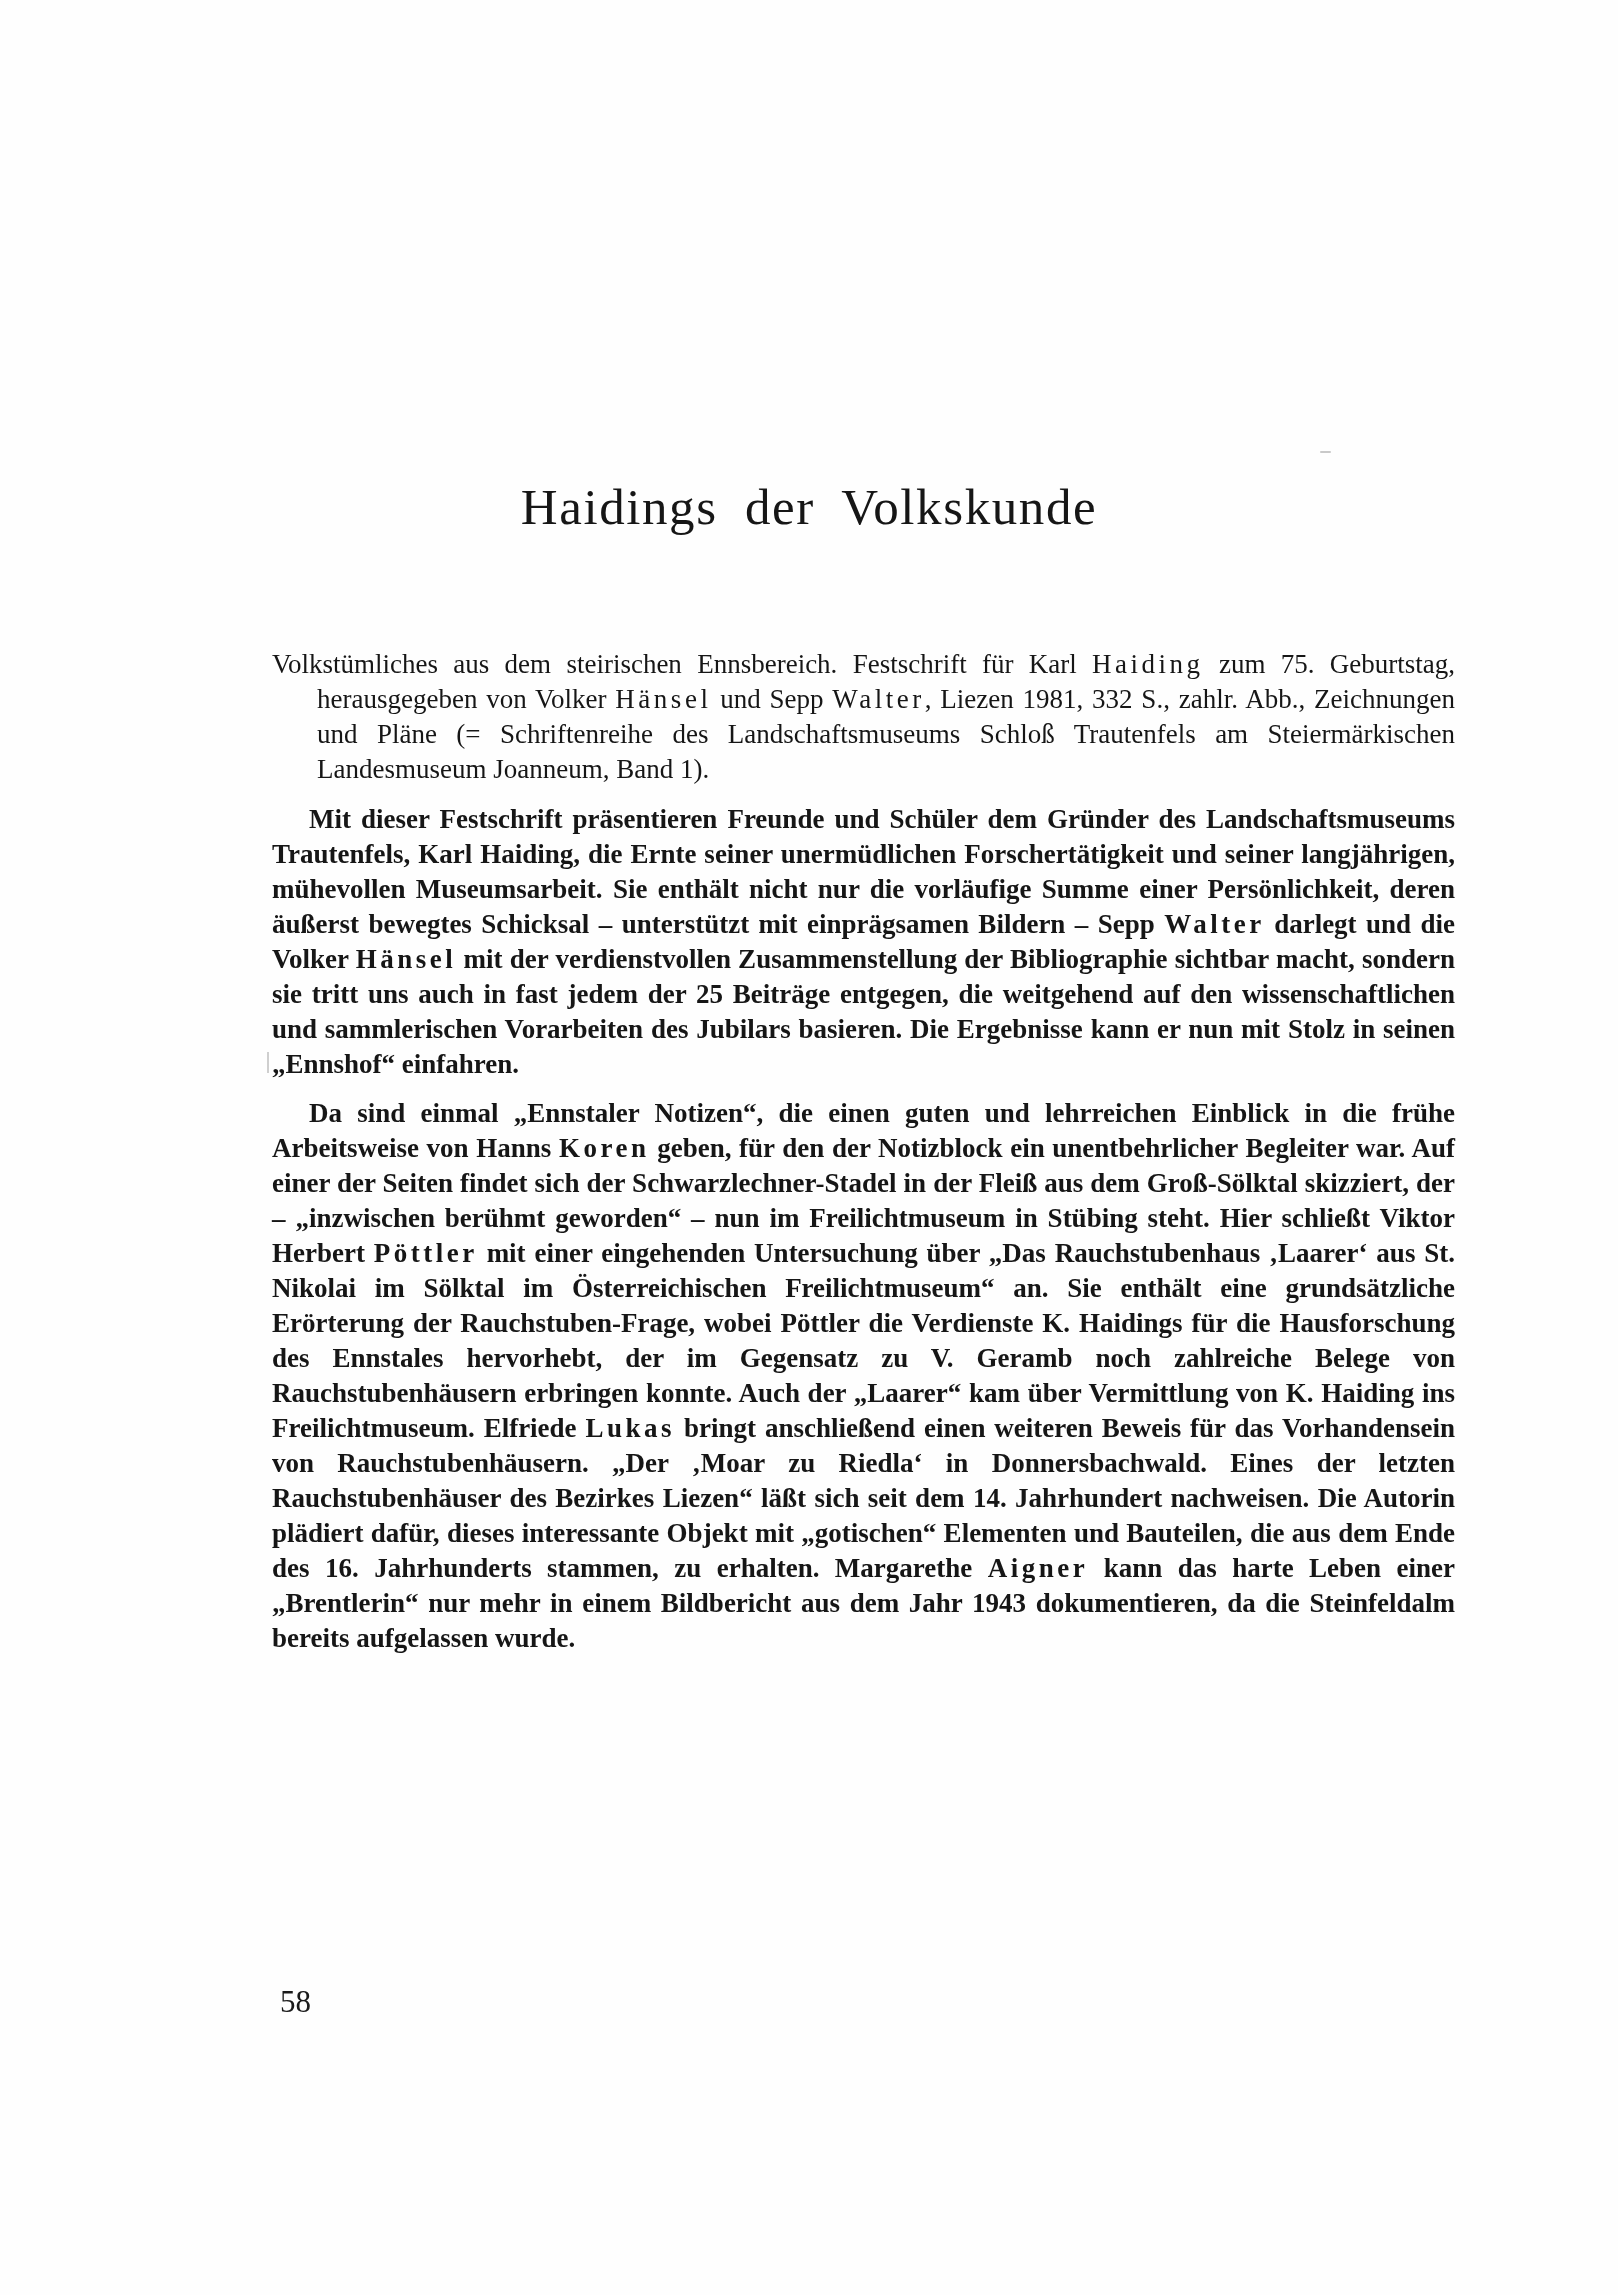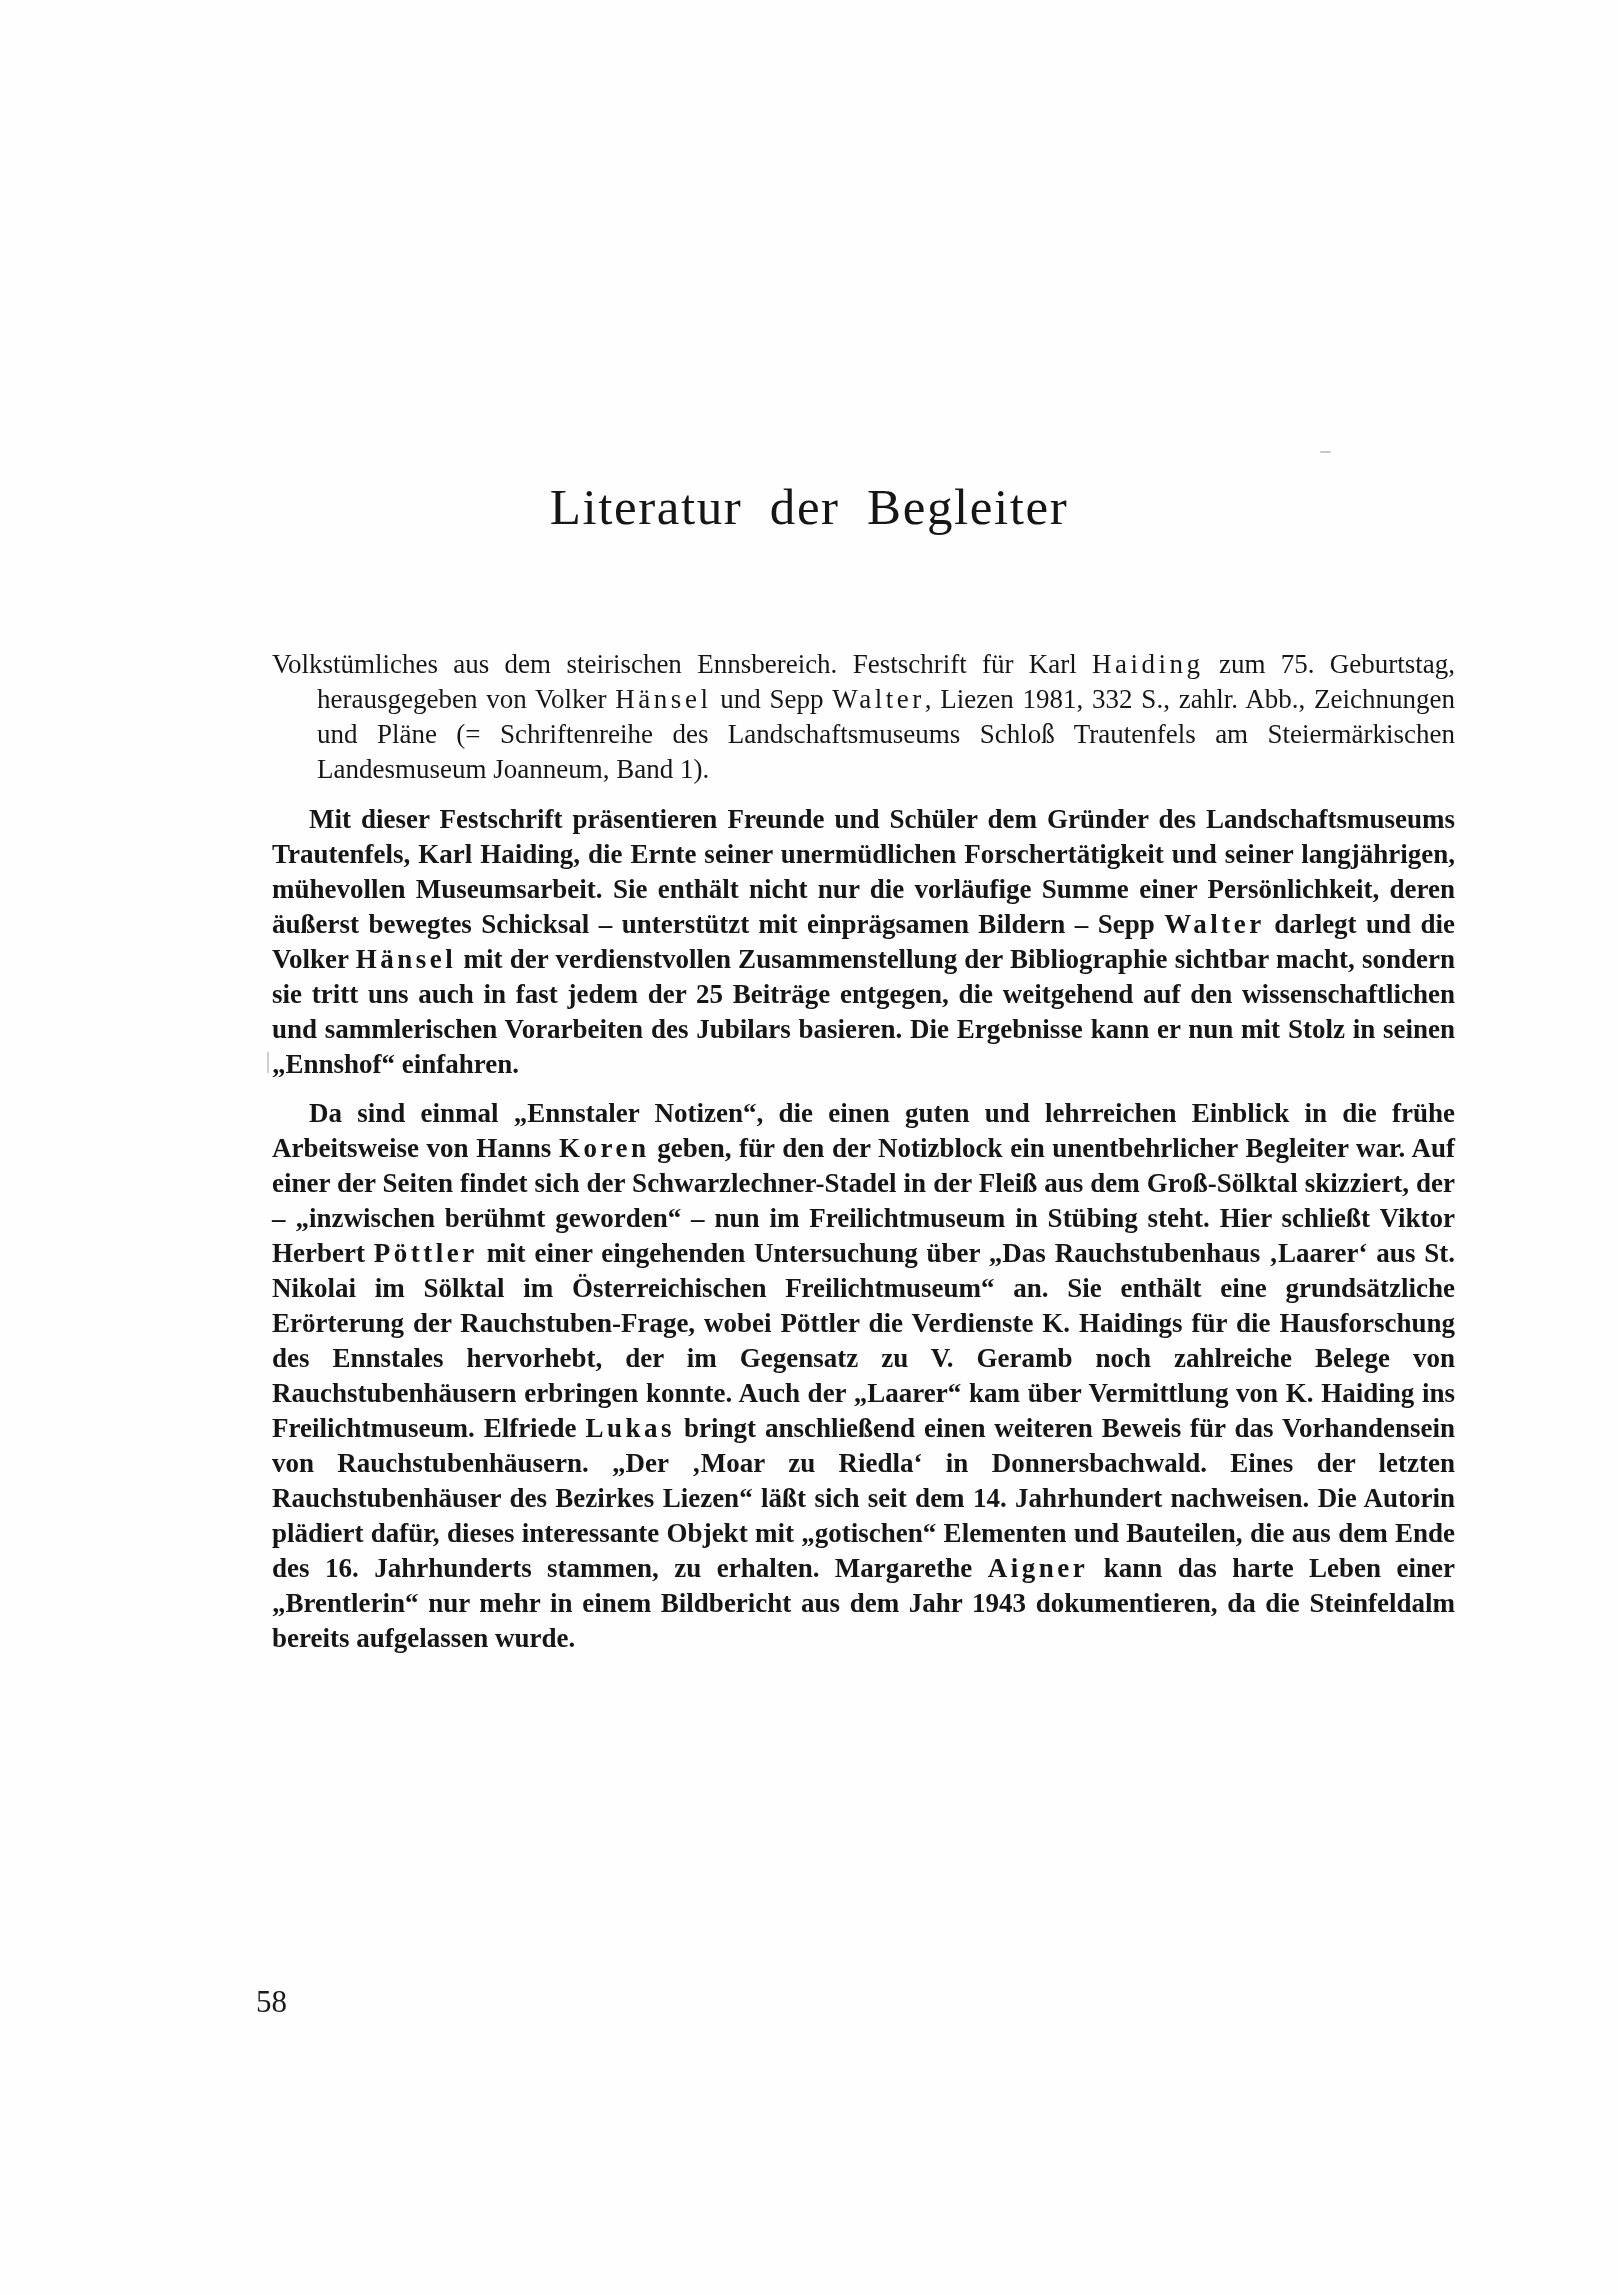--- a/index.html
+++ b/index.html
@@ -42,21 +42,21 @@
     text-indent: -45px;
   }
   p.para-body {
     text-indent: 37px;
     font-weight: bold;
   }
   .seg-bold { font-weight: 400; }
   .seg-spaced { letter-spacing: 0.13em; margin-top: 33px; }
   .page-number {
     position: absolute;
-    left: 256px;
+    left: 280px;
     top: 1984px;
     font-size: 31px;
     color: #1a1a1a;
   }
   .artifact-dash {
     position: absolute;
     left: 1320px;
     top: 451px;
     width: 11.3px;
     height: 2.4px;
@@ -73,21 +73,21 @@
   }
 </style>
 </head>
 <body>
 
 <div class="page">
 
   <span class="artifact-dash"></span>
   <span class="artifact-tick"></span>
 
-  <h1 class="title">Literatur der Begleiter</h1>
+  <h1 class="title">Haidings der Volkskunde</h1>
 
   <div class="content">
     <p class="para-biblio"><span class="seg-bold">Volkstümliches aus dem steirischen Ennsbereich.</span><span> Festschrift für Karl </span><span class="seg-spaced">Haiding</span><span> zum 75. Geburtstag, herausgegeben von Volker </span><span class="seg-spaced">Hänsel</span><span> und Sepp </span><span class="seg-spaced">Walter</span><span>, Liezen 1981, 332 S., zahlr. Abb., Zeichnungen und Pläne (= Schriftenreihe des Landschaftsmuseums Schloß Trautenfels am Steiermärkischen Landesmuseum Joanneum, Band 1).</span></p>
     <p class="para-body"><span>Mit dieser Festschrift präsentieren Freunde und Schüler dem Gründer des Landschaftsmuseums Trautenfels, Karl Haiding, die Ernte seiner unermüdlichen Forschertätigkeit und seiner langjährigen, mühevollen Museumsarbeit. Sie enthält nicht nur die vorläufige Summe einer Persönlichkeit, deren äußerst bewegtes Schicksal – unterstützt mit einprägsamen Bildern – Sepp </span><span class="seg-spaced">Walter</span><span> darlegt und die Volker </span><span class="seg-spaced">Hänsel</span><span> mit der verdienstvollen Zusammenstellung der Bibliographie sichtbar macht, sondern sie tritt uns auch in fast jedem der 25 Beiträge entgegen, die weitgehend auf den wissenschaftlichen und sammlerischen Vorarbeiten des Jubilars basieren. Die Ergebnisse kann er nun mit Stolz in seinen „Ennshof“ einfahren.</span></p>
     <p class="para-body"><span>Da sind einmal „Ennstaler Notizen“, die einen guten und lehrreichen Einblick in die frühe Arbeitsweise von Hanns </span><span class="seg-spaced">Koren</span><span> geben, für den der Notizblock ein unentbehrlicher Begleiter war. Auf einer der Seiten findet sich der Schwarzlechner-Stadel in der Fleiß aus dem Groß-Sölktal skizziert, der – „inzwischen berühmt geworden“ – nun im Freilichtmuseum in Stübing steht. Hier schließt Viktor Herbert </span><span class="seg-spaced">Pöttler</span><span> mit einer eingehenden Untersuchung über „Das Rauchstubenhaus ‚Laarer‘ aus St. Nikolai im Sölktal im Österreichischen Freilichtmuseum“ an. Sie enthält eine grundsätzliche Erörterung der Rauchstuben-Frage, wobei Pöttler die Verdienste K. Haidings für die Hausforschung des Ennstales hervorhebt, der im Gegensatz zu V. Geramb noch zahlreiche Belege von Rauchstubenhäusern erbringen konnte. Auch der „Laarer“ kam über Vermittlung von K. Haiding ins Freilichtmuseum. Elfriede </span><span class="seg-spaced">Lukas</span><span> bringt anschließend einen weiteren Beweis für das Vorhandensein von Rauchstubenhäusern. „Der ‚Moar zu Riedla‘ in Donnersbachwald. Eines der letzten Rauchstubenhäuser des Bezirkes Liezen“ läßt sich seit dem 14. Jahrhundert nachweisen. Die Autorin plädiert dafür, dieses interessante Objekt mit „gotischen“ Elementen und Bauteilen, die aus dem Ende des 16. Jahrhunderts stammen, zu erhalten. Margarethe </span><span class="seg-spaced">Aigner</span><span> kann das harte Leben einer „Brentlerin“ nur mehr in einem Bildbericht aus dem Jahr 1943 dokumentieren, da die Steinfeldalm bereits aufgelassen wurde.</span></p>
   </div>
 
   <div class="page-number">58</div>
 
 </div>

